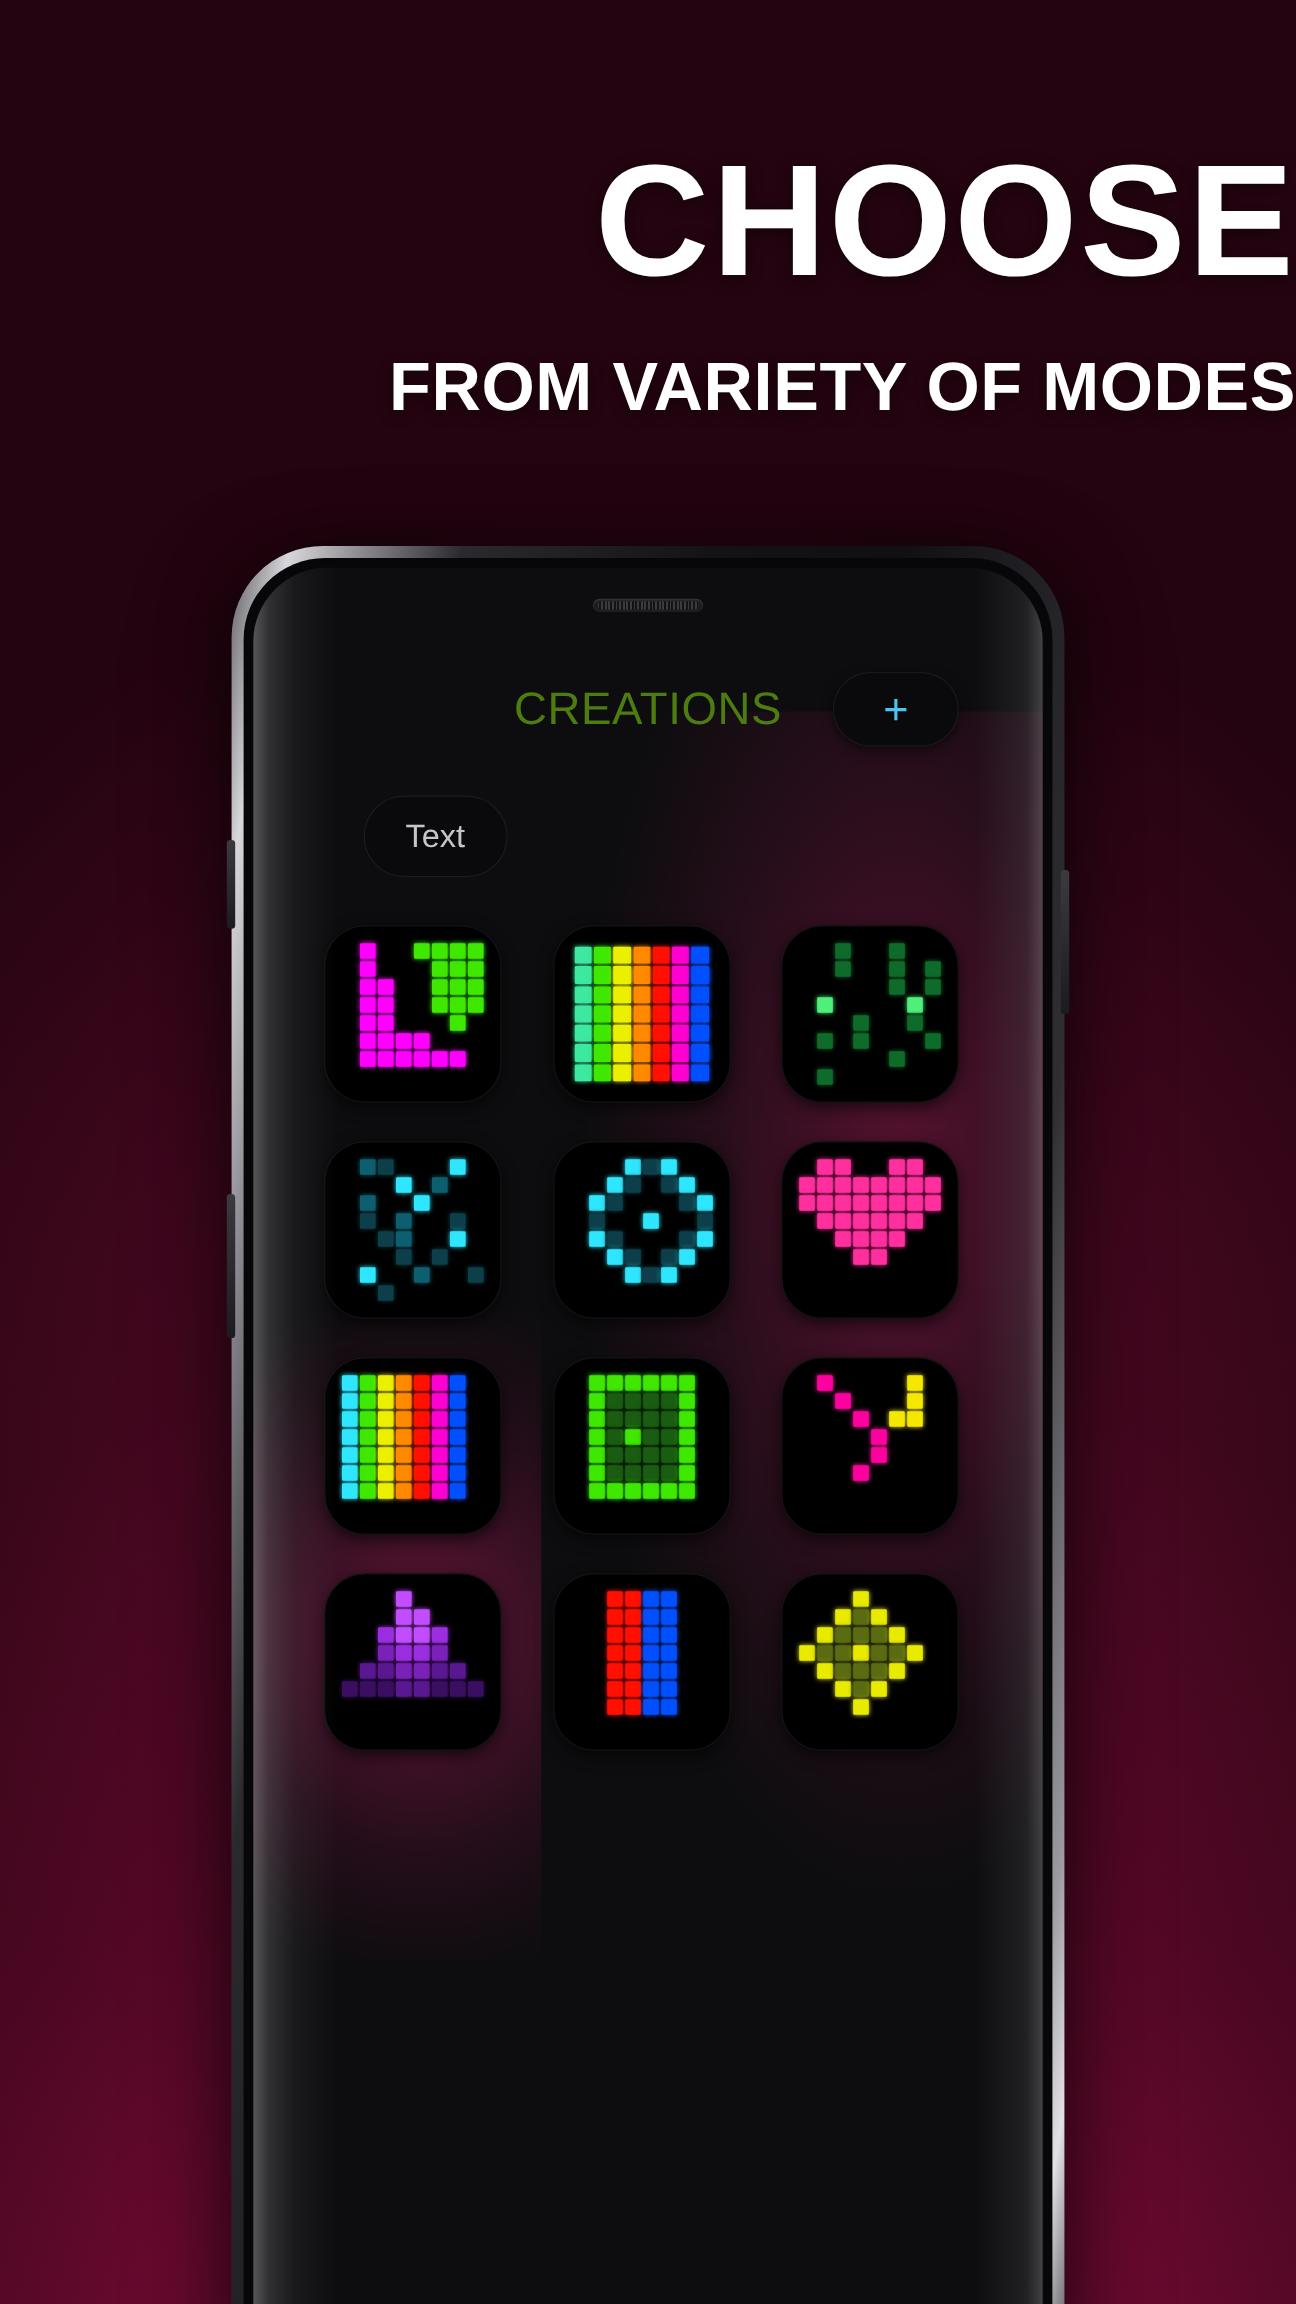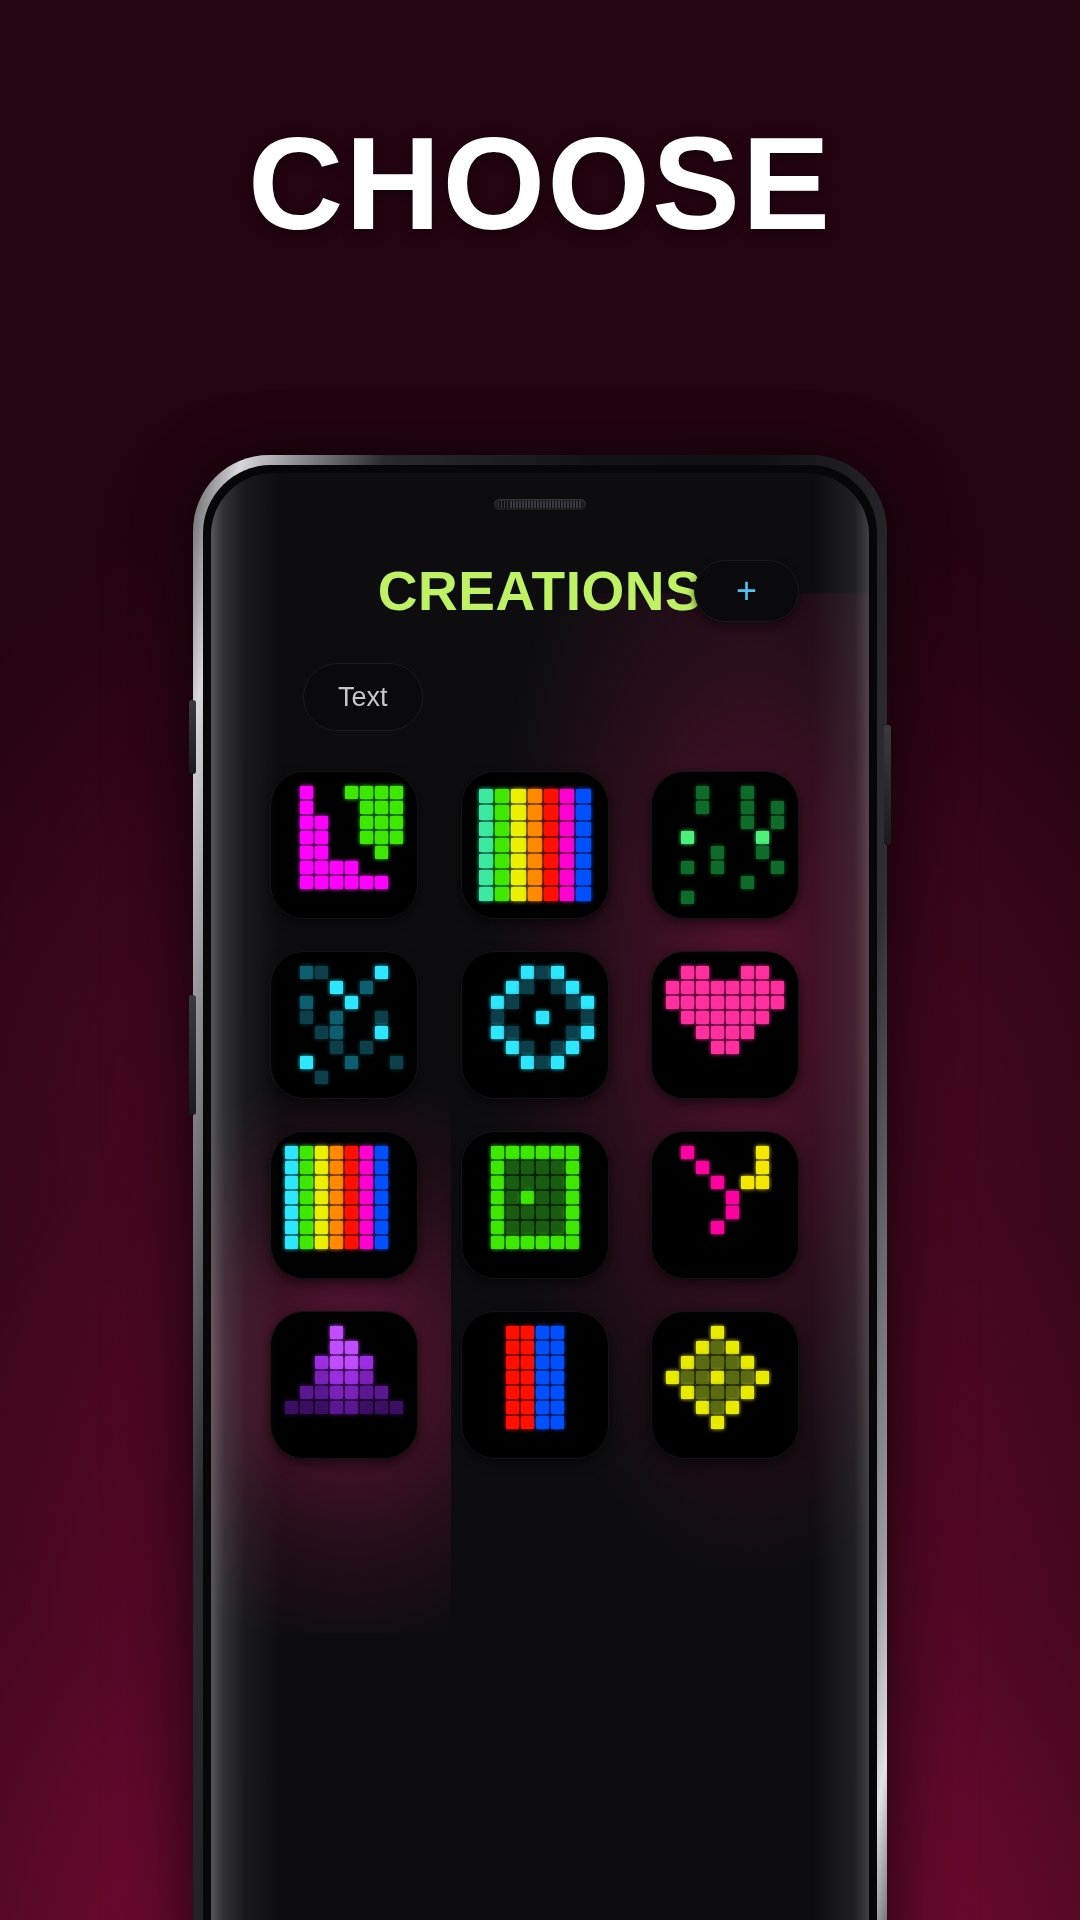--- a/index.html
+++ b/index.html
@@ -17,21 +17,21 @@
       radial-gradient(ellipse 120% 70% at 50% 106%, #a8104a 0%, #7c0c38 22%, #4c0722 48%, #2c0513 72%, #240410 100%),
       linear-gradient(180deg, #2b0512 0%, #320615 35%, #440a1d 62%, #5d0d28 85%, #6e0f2f 100%);
   }
   #bg-glow {
     position:absolute; left:50%; top:58%;
     width:1500px; height:1400px; transform:translate(-50%,-50%);
     background:radial-gradient(ellipse at center, rgba(190,22,92,0.45) 0%, rgba(150,16,72,0.20) 40%, rgba(0,0,0,0) 70%);
   }
 
   
-  #headline-wrap { position:absolute; left:0; right:0; top:118px; text-align:center; }
+  #headline-wrap { position:absolute; left:0; right:0; top:118px; text-align:right; }
   #headline {
     font-size:132px; font-weight:700; color:#ffffff; letter-spacing:2px;
     line-height:1.0; text-shadow:0 3px 14px rgba(0,0,0,0.45);
   }
   #subhead {
     margin-top:40px;
     font-size:57px; font-weight:700; color:#ffffff; letter-spacing:0.5px;
     text-shadow:0 3px 12px rgba(0,0,0,0.45);
   }
 
@@ -97,21 +97,21 @@
   #btn-r1 { right:-4px; top:270px; width:7px; height:120px; }
 
   
   #app { position:absolute; left:0; right:0; top:0; bottom:0; z-index:5; }
 
   #appbar {
     position:relative; height:112px; display:flex; align-items:center;
     justify-content:center; margin-top:62px;
   }
   #app-title {
-    font-size:55px; font-weight:700; color:#bef264; letter-spacing:0.5px;
+    font-size:38px; font-weight:400; color:#4d7c0f; letter-spacing:0.5px;
   }
   #add-btn {
     position:absolute; right:70px; top:50%; transform:translateY(-50%);
     width:105px; height:62px; border-radius:31px;
     background:#0a0a0c; border:1px solid #1a1a1e;
     display:flex; align-items:center; justify-content:center;
     box-shadow:0 3px 10px rgba(0,0,0,0.55);
   }
   #add-icon { font-size:36px; color:#4ec3f0; line-height:1; font-weight:400; }
 
@@ -152,20 +152,21 @@
 </style>
 </head>
 <body>
 
 <div id="bg">
   <div id="bg-glow"></div>
 </div>
 
 <div id="headline-wrap">
   <div id="headline">CHOOSE</div>
+  <div id="subhead">FROM VARIETY OF MODES</div>
 </div>
 
 <div id="phone">
   <div class="side-btn" id="btn-l1"></div>
   <div class="side-btn" id="btn-l2"></div>
   <div class="side-btn" id="btn-r1"></div>
 
   <div id="phone-inner">
     <div id="screen">
       <div id="screen-pink"></div>

